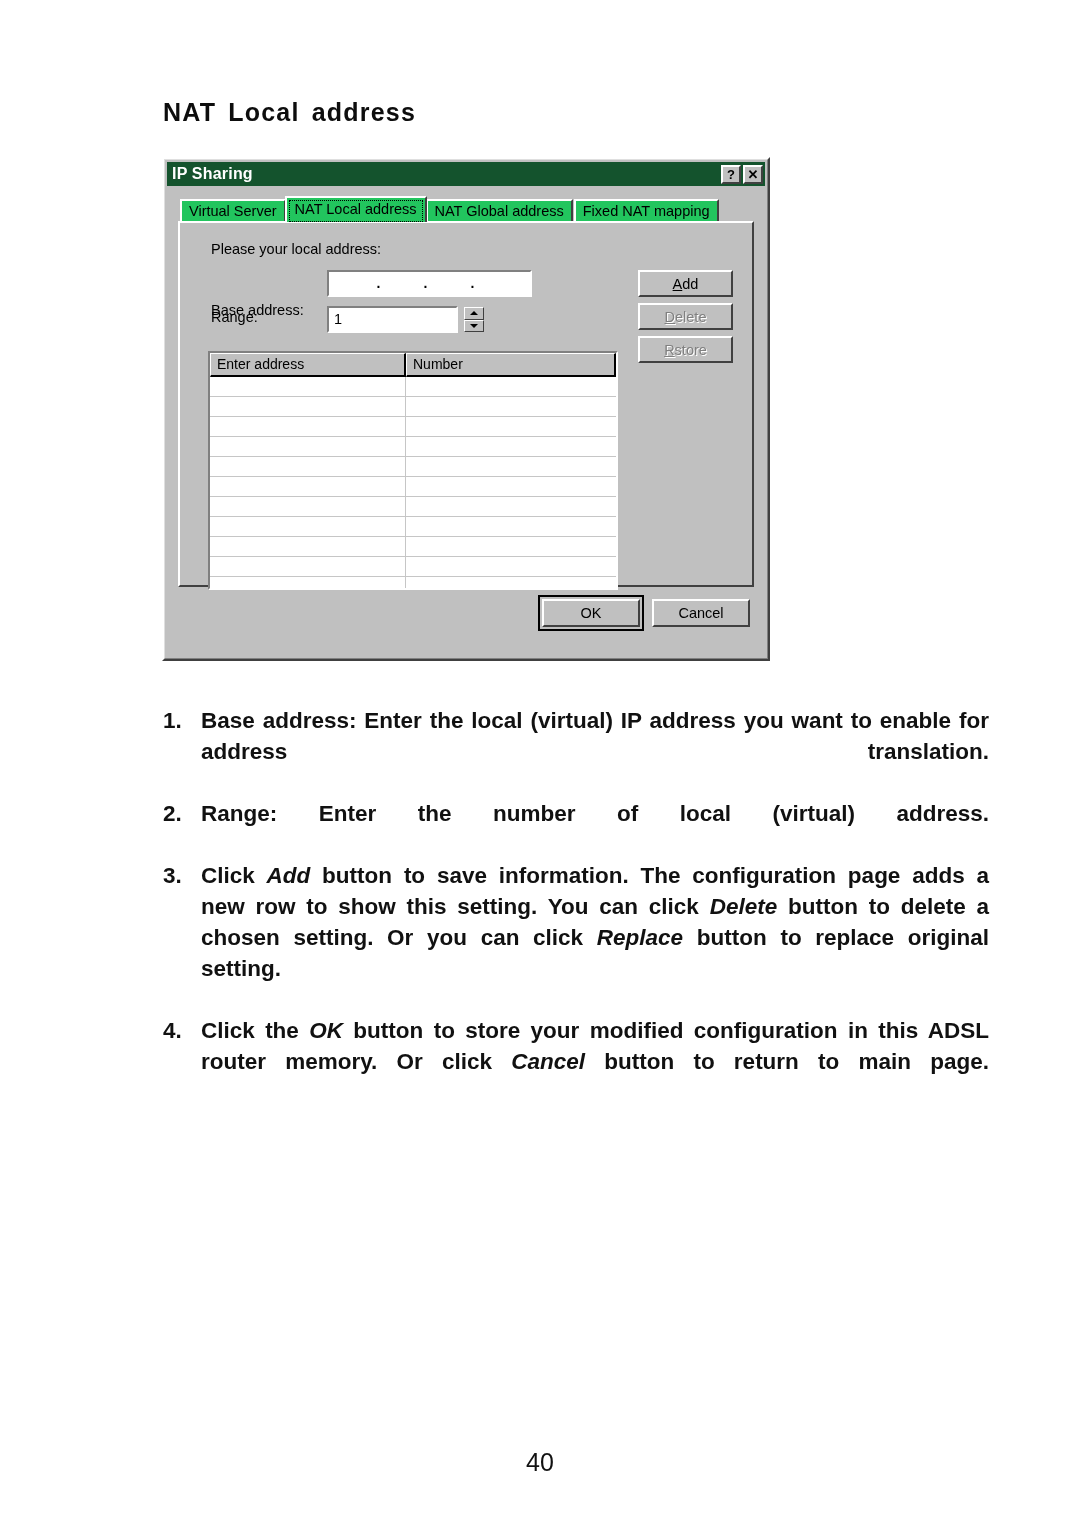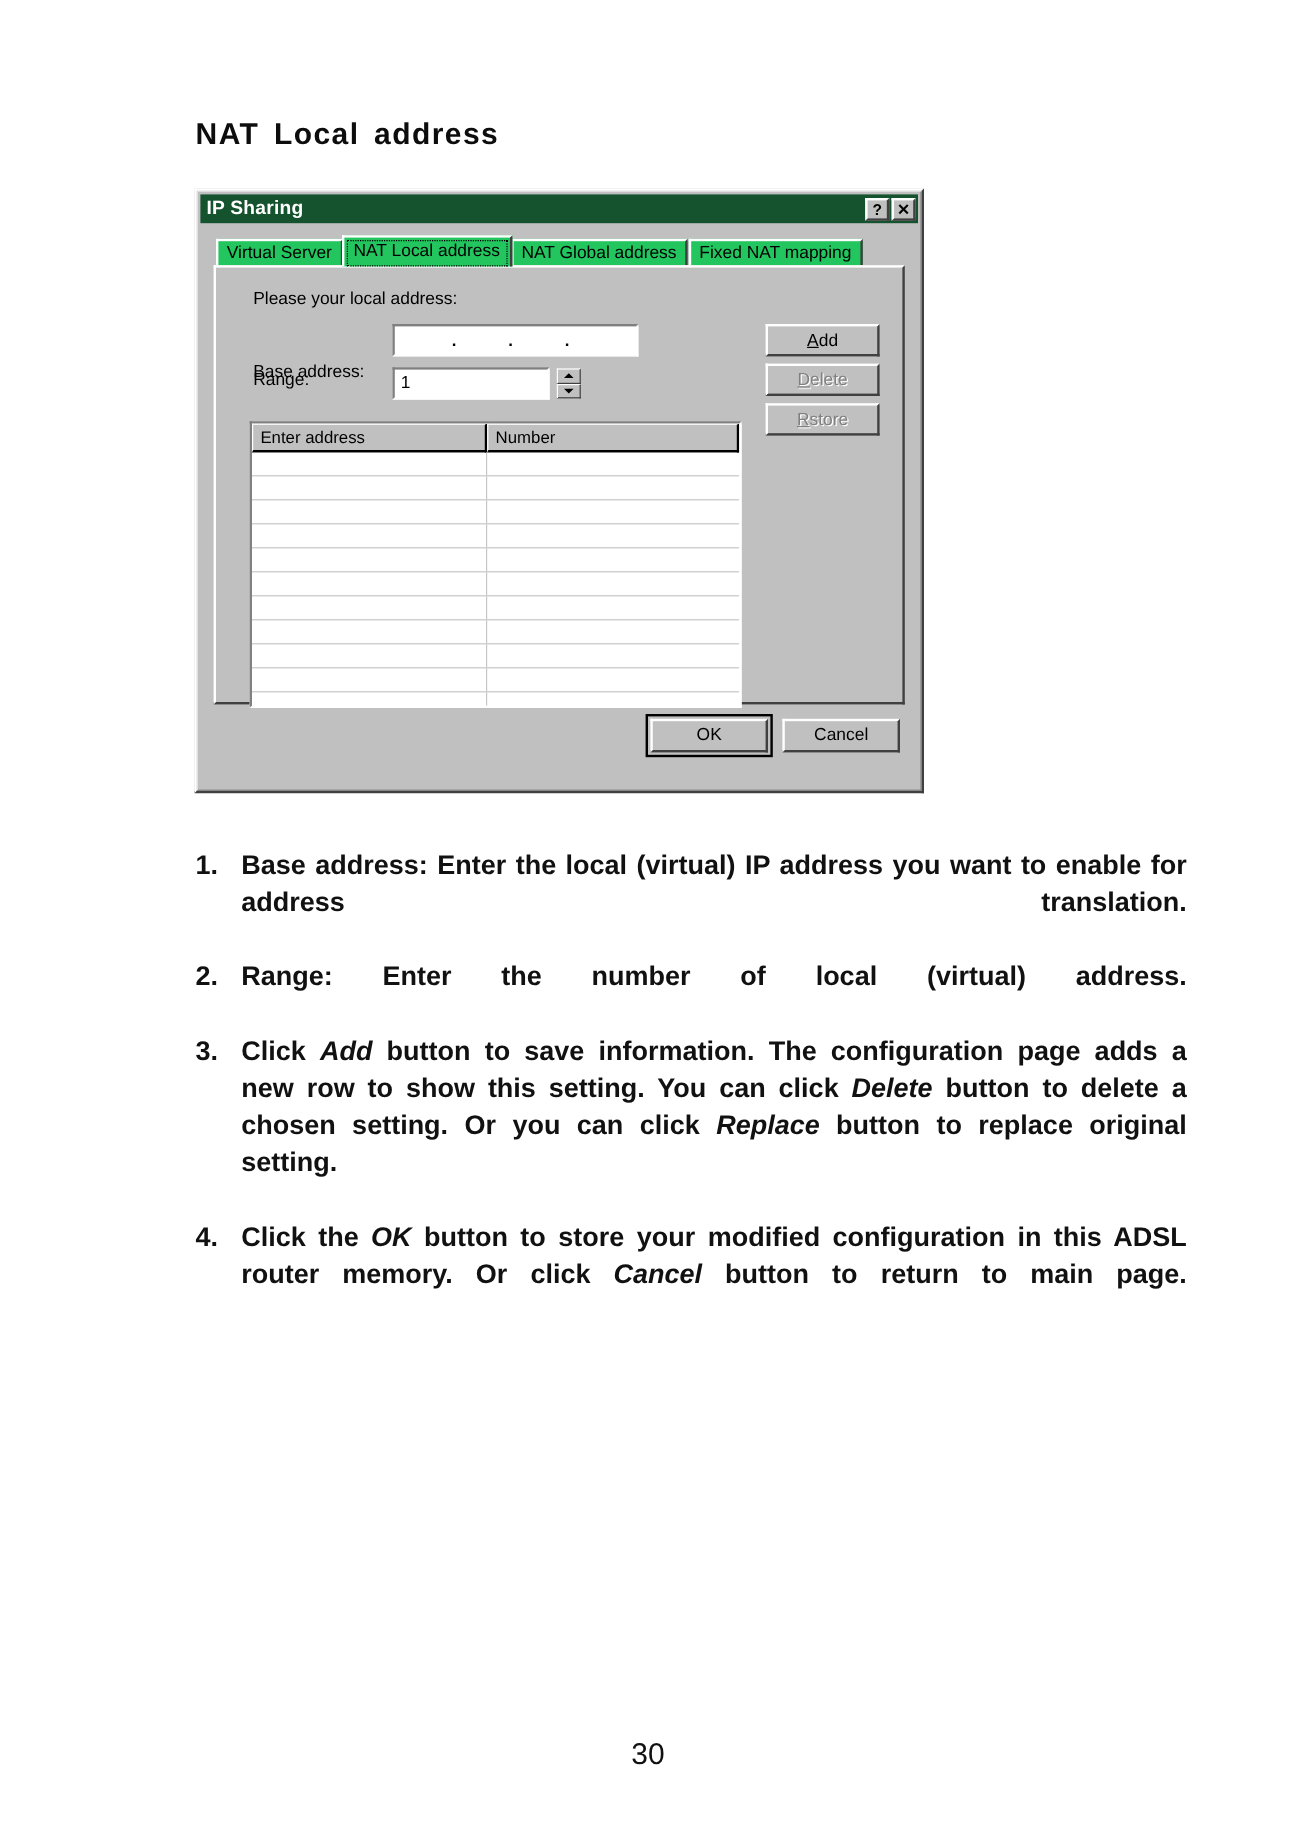--- a/index.html
+++ b/index.html
@@ -542,13 +542,13 @@
     <div class="inst-item">
       <div class="inst-num">3.</div>
       <div class="inst-text"><span>Click </span><i>Add</i><span> button to save information.  The configuration page adds a new row to show this setting.  You can click </span><i>Delete</i><span> button to delete a chosen setting.  Or you can click </span><i>Replace</i><span> button to replace original setting.</span><span class="last-line-nojustify"></span></div>
     </div>
     <div class="inst-item">
       <div class="inst-num">4.</div>
       <div class="inst-text"><span>Click the </span><i>OK</i><span> button to store your modified configuration in this ADSL router memory.  Or click </span><i>Cancel</i><span> button to return to main page.</span><span class="last-line-nojustify"></span></div>
     </div>
   </div>
 
-<div class="page-number">30</div>
+<div class="page-number">40</div>
 
 </body></html>

